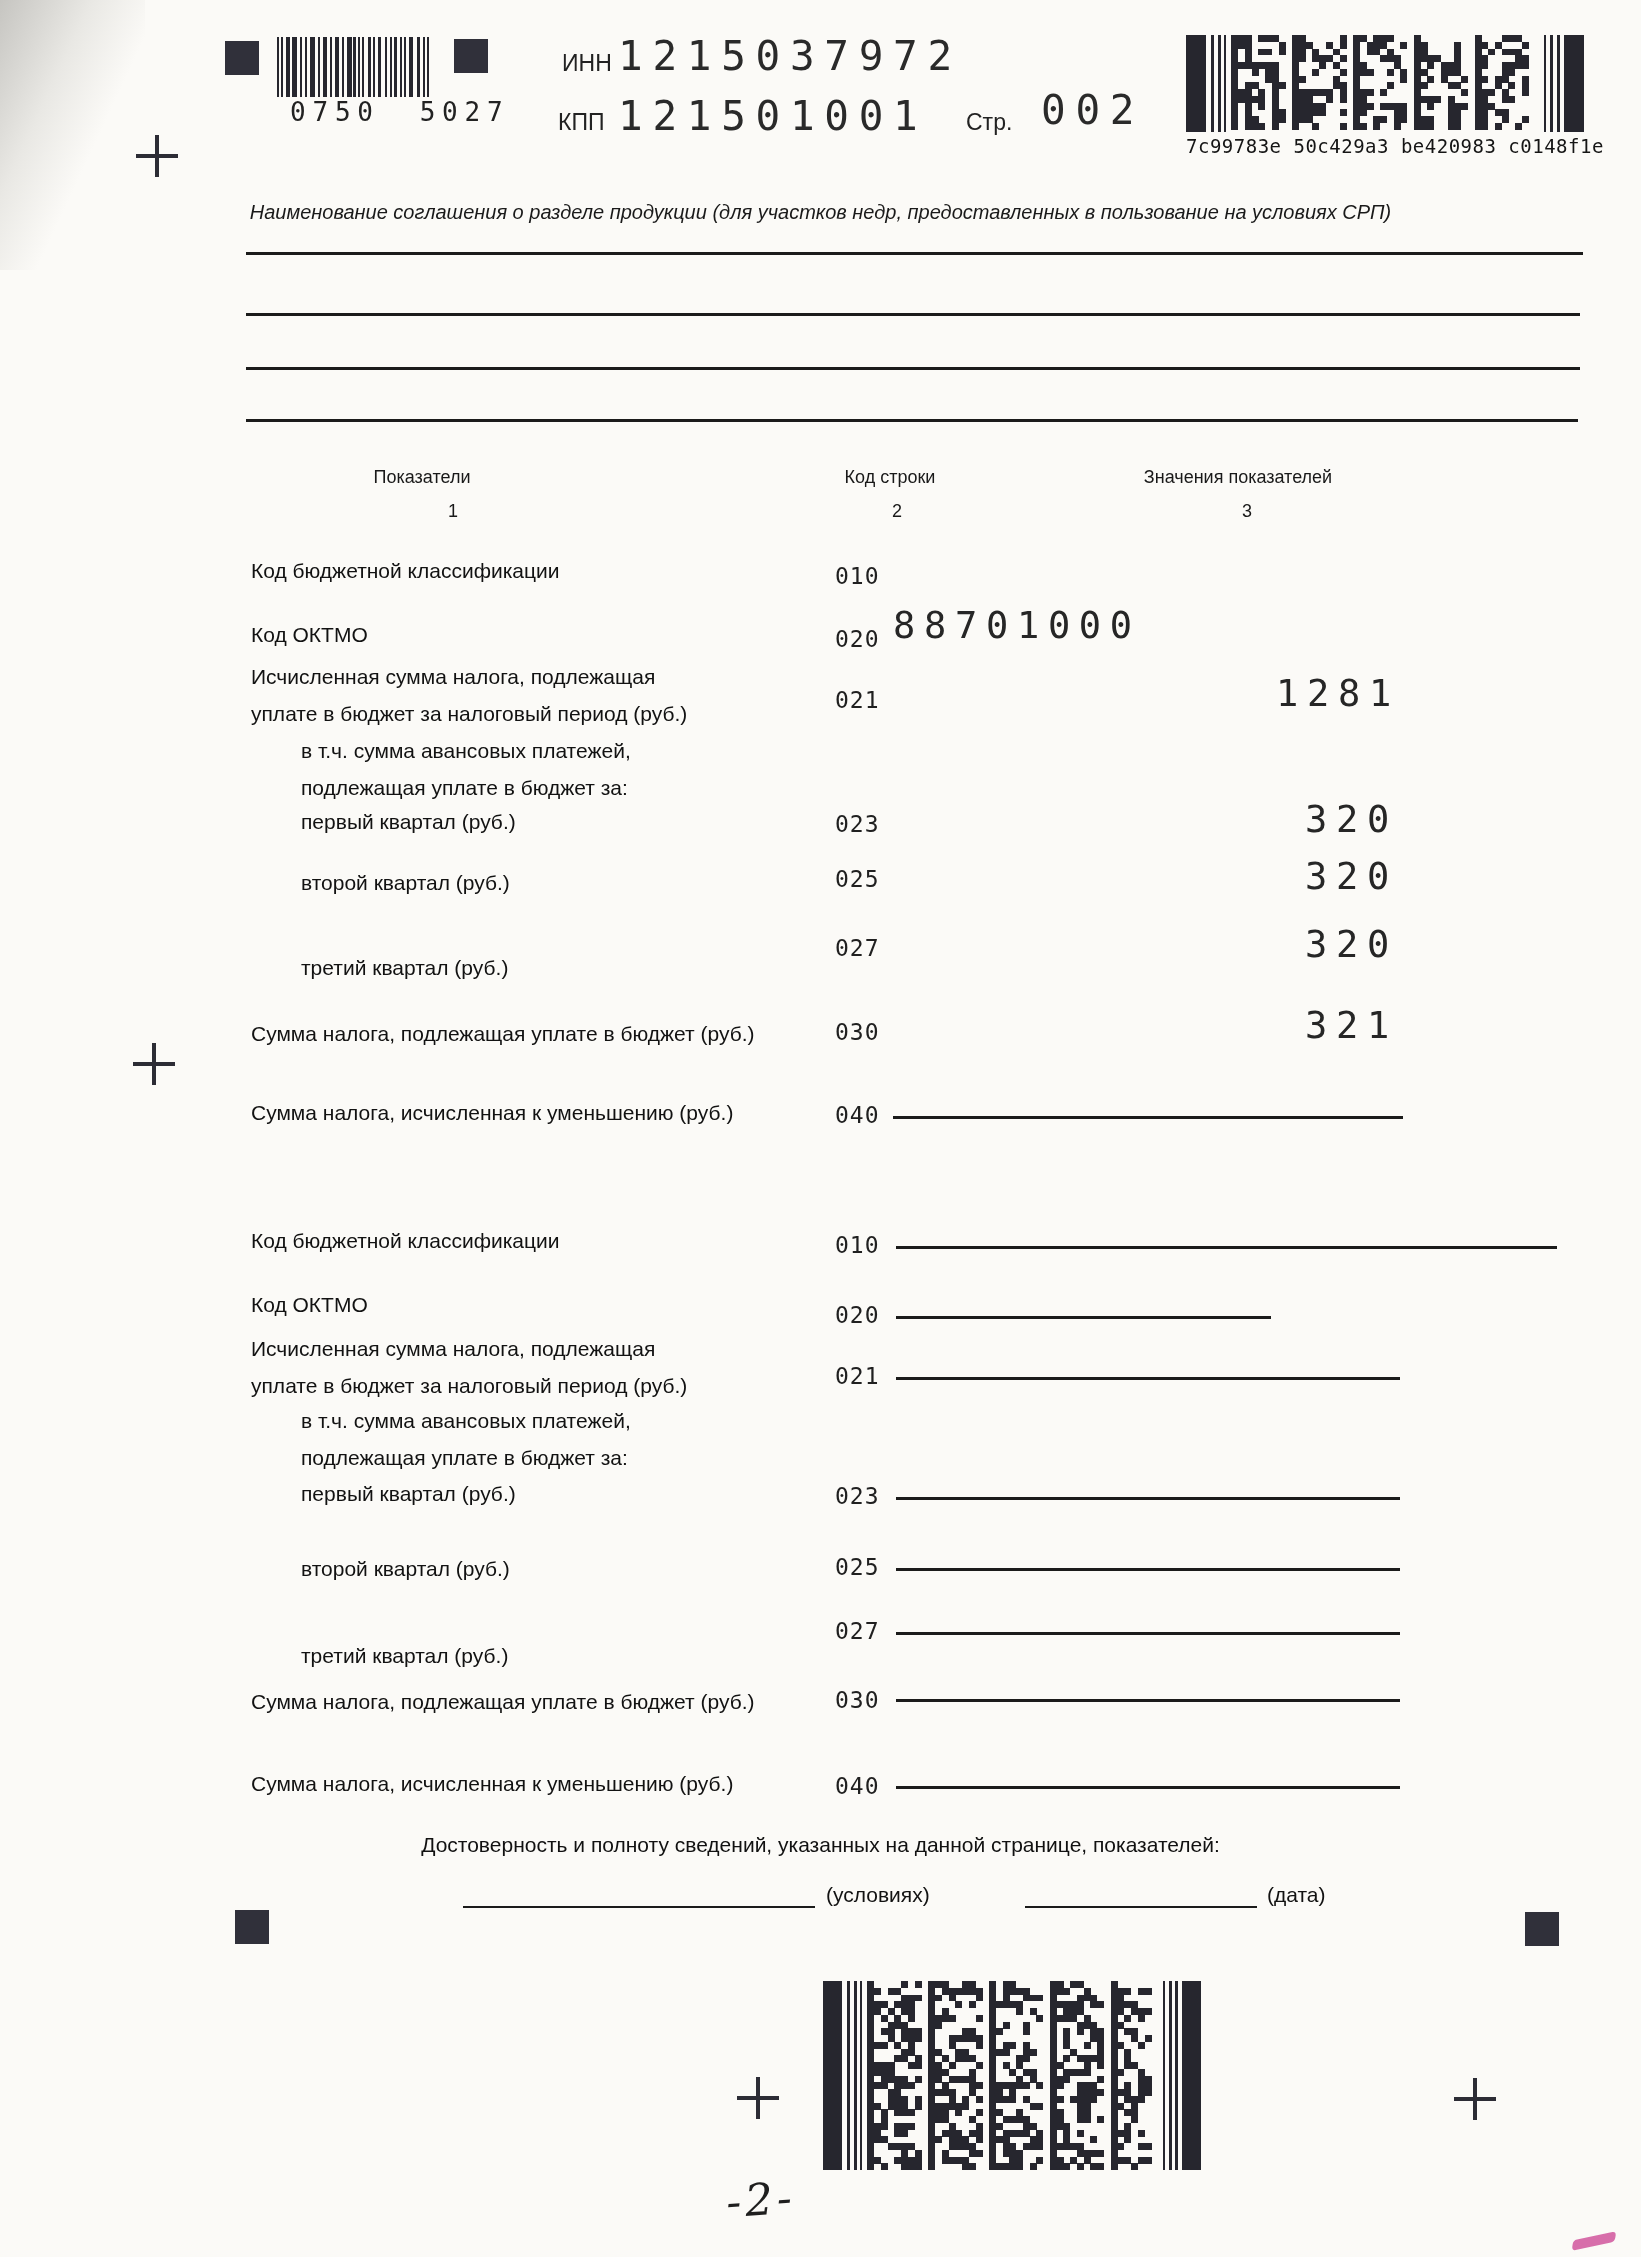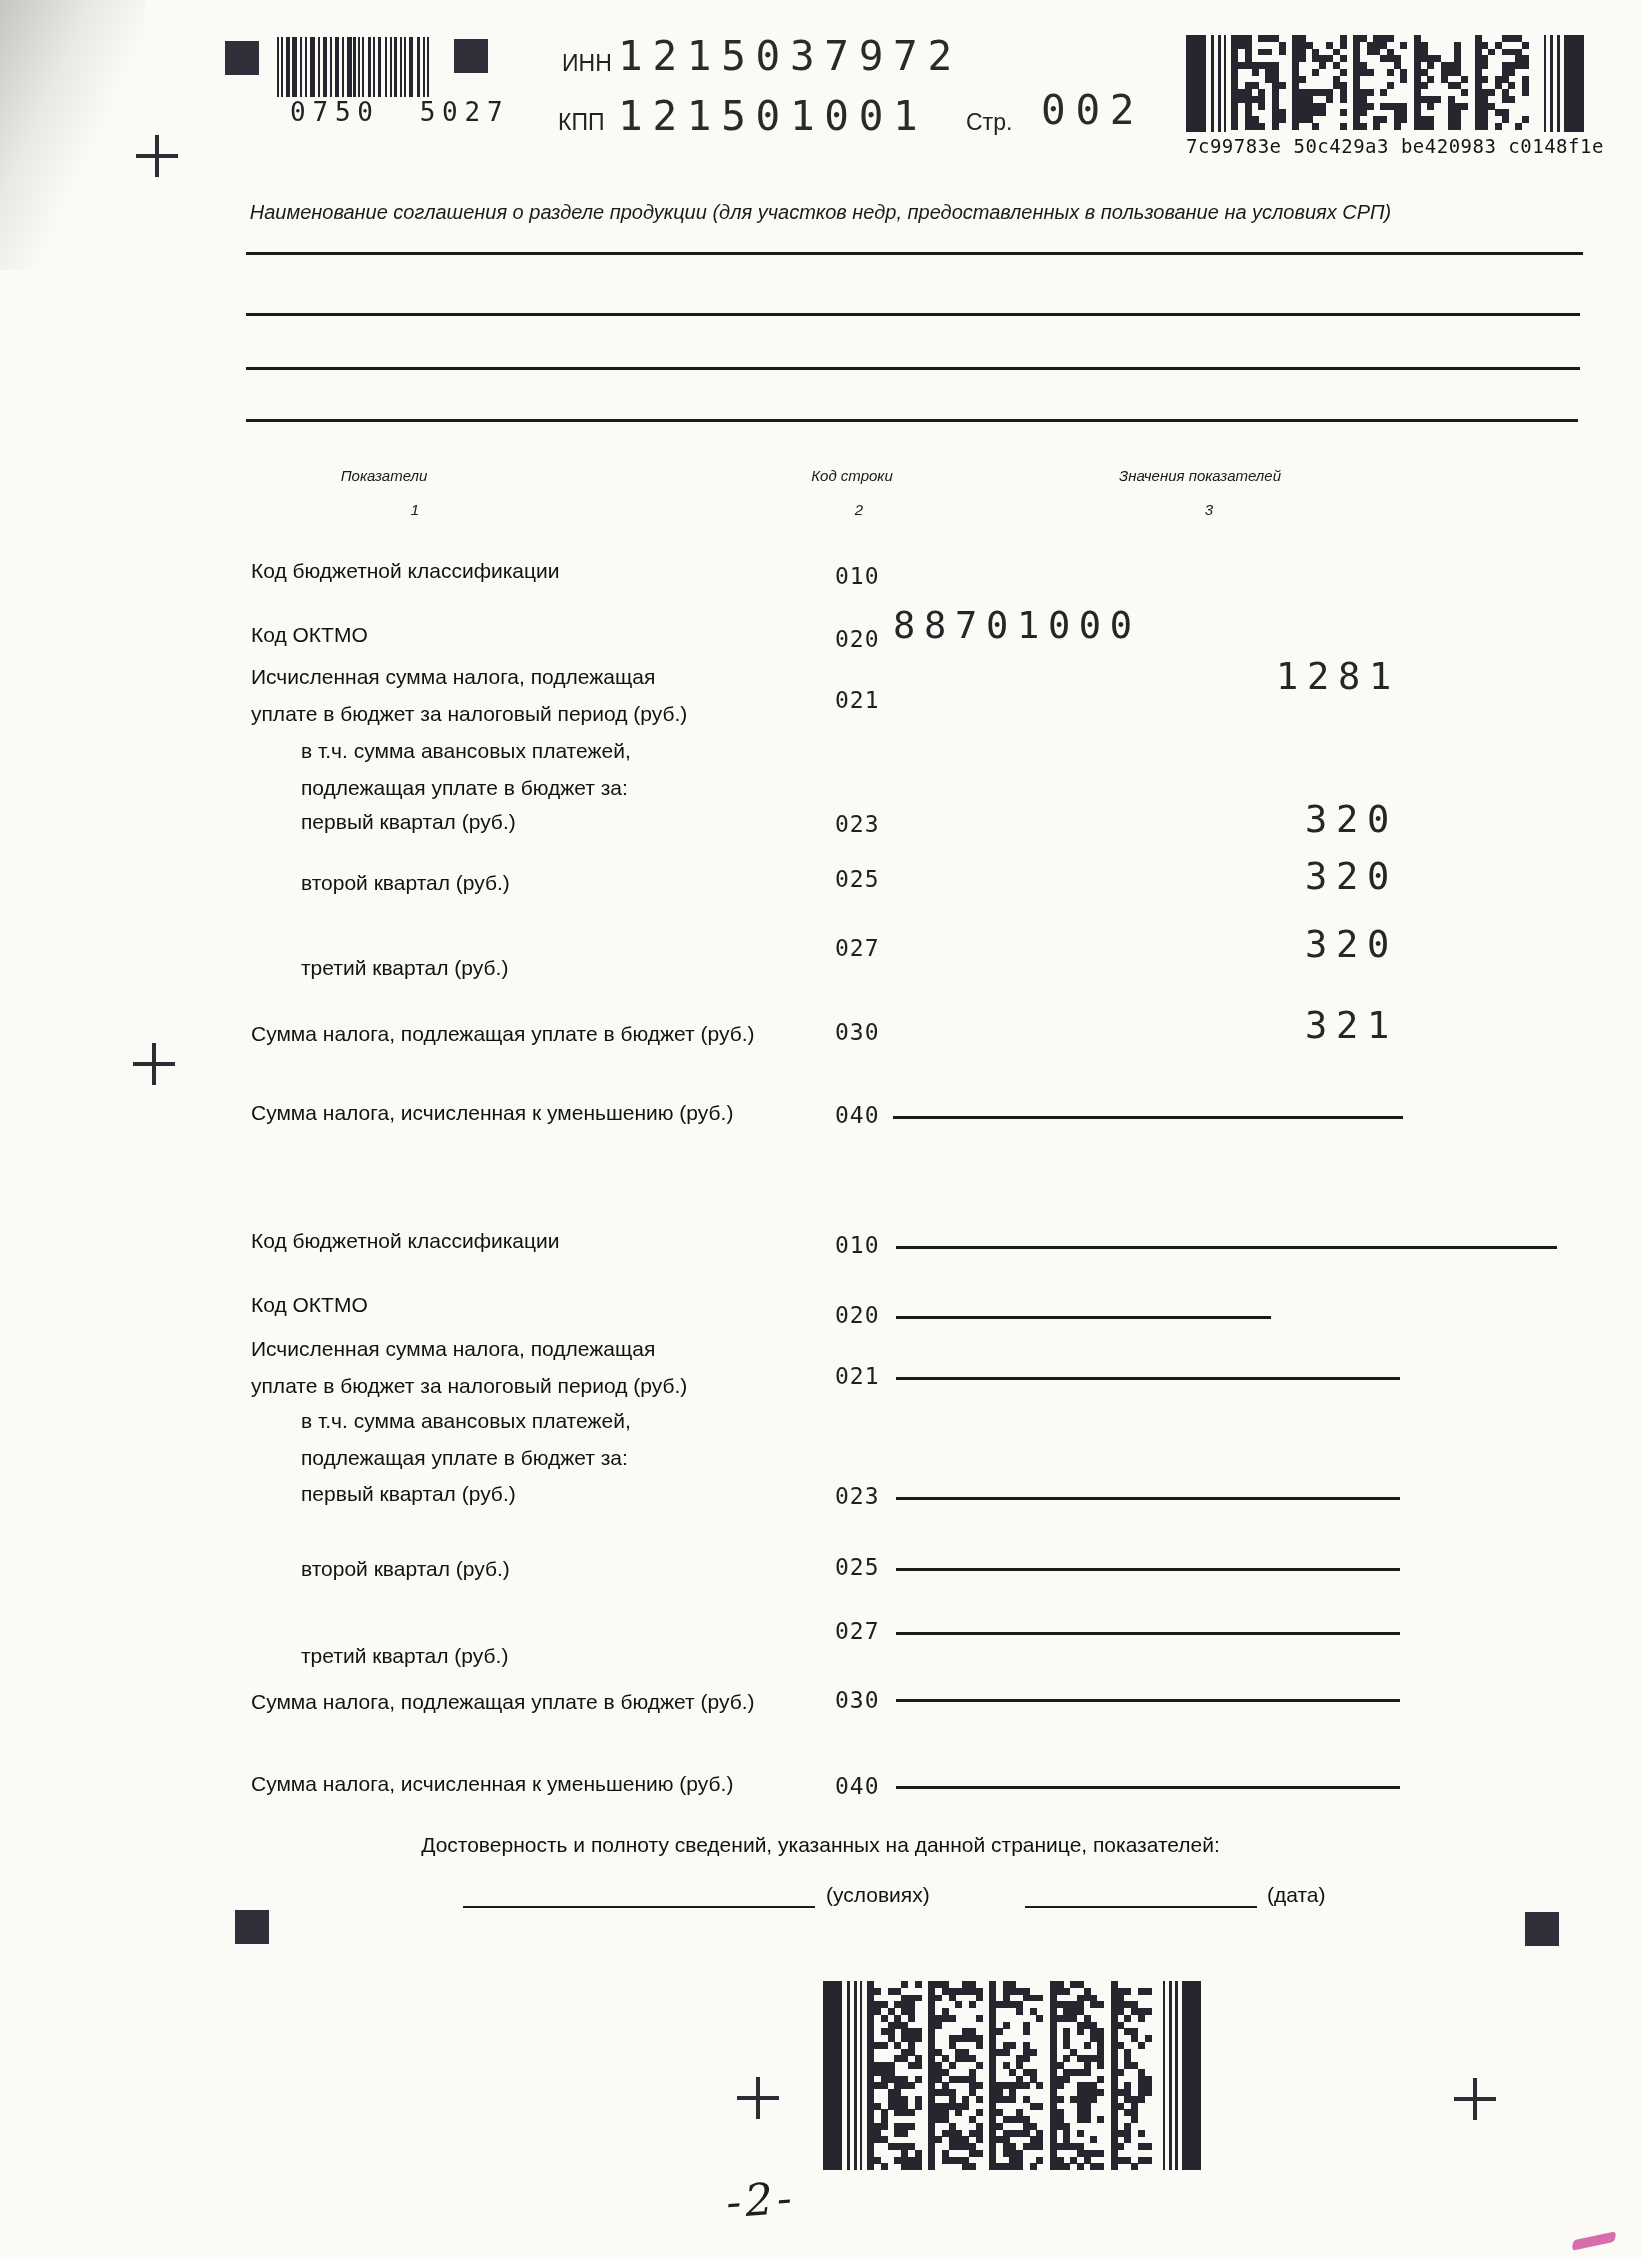--- a/index.html
+++ b/index.html
@@ -17,21 +17,21 @@
   .bc{position:absolute;overflow:hidden;}
   .lbl{position:absolute;font-size:21px;line-height:37px;color:#121212;}
   .code{position:absolute;font-family:"DejaVu Sans Mono",monospace;font-size:23px;letter-spacing:1px;color:#202020;}
   .val{position:absolute;font-family:"DejaVu Sans Mono",monospace;font-size:37px;letter-spacing:8.7px;color:#262626;white-space:nowrap;}
   .val.right{text-align:right;}
   .uline{position:absolute;height:2.9px;background:#1b1b1b;}
   .toplabel{position:absolute;font-size:23px;color:#222;}
   .topval{position:absolute;font-family:"DejaVu Sans Mono",monospace;font-size:41px;letter-spacing:9.7px;color:#2a2a2a;white-space:nowrap;}
   .title{position:absolute;left:0;width:1641px;text-align:center;font-size:24px;font-weight:bold;color:#0e0e0e;}
   .subtitle{position:absolute;left:0;width:1641px;text-align:center;font-style:italic;font-size:20px;color:#1a1a1a;}
-  .colhead{position:absolute;font-style:italic;font-size:15px;color:#191919;text-align:center;transform:translateX(-50%);white-space:nowrap;}
+  .colhead{position:absolute;font-size:18px;color:#191919;text-align:center;transform:translateX(-50%);white-space:nowrap;margin-left:38px;}
   .hex{position:absolute;font-family:"DejaVu Sans Mono",monospace;font-size:19px;letter-spacing:0.5px;color:#151515;white-space:nowrap;}
   .bcdigits{position:absolute;font-family:"DejaVu Sans Mono",monospace;font-size:26px;letter-spacing:6.8px;word-spacing:17.4px;color:#222;white-space:nowrap;}
   .footer-text{position:absolute;left:0;width:1641px;text-align:center;font-size:21px;color:#111;}
   .handwritten{position:absolute;font-family:"DejaVu Serif",serif;font-style:italic;font-size:44px;color:#1e1e1e;transform:rotate(-4deg);letter-spacing:3.9px;}
   .pinkmark{position:absolute;width:44px;height:9.7px;background:#d0559c;transform:rotate(-12deg) skewX(-20deg);opacity:.85;border-radius:3.9px;}
 </style>
 </head>
 <body>
 
 <div class="page">
@@ -409,21 +409,21 @@
 
   <div class="lbl" style="left:251px;top:552px;">Код бюджетной классификации</div>
   <div class="code" style="left:835px;top:563px;">010</div>
 
   <div class="lbl" style="left:251px;top:616px;">Код ОКТМО</div>
   <div class="code" style="left:835px;top:626px;">020</div>
   <div class="val" style="left:893px;top:604px;">88701000</div>
 
   <div class="lbl" style="left:251px;top:658px;width:463px;">Исчисленная  сумма налога, подлежащая уплате в бюджет за налоговый период (руб.)</div>
   <div class="code" style="left:835px;top:687px;">021</div>
-  <div class="val right" style="right:241px;top:655px;">1281</div>
+  <div class="val right" style="right:241px;top:672px;">1281</div>
 
   <div class="lbl" style="left:301px;top:732px;width:454px;">в т.ч. сумма авансовых платежей, подлежащая уплате в бюджет за:</div>
 
   <div class="lbl" style="left:301px;top:803px;">первый квартал (руб.)</div>
   <div class="code" style="left:835px;top:811px;">023</div>
   <div class="val right" style="right:243px;top:798px;">320</div>
 
   <div class="lbl" style="left:301px;top:864px;">второй квартал (руб.)</div>
   <div class="code" style="left:835px;top:866px;">025</div>
   <div class="val right" style="right:243px;top:855px;">320</div>

